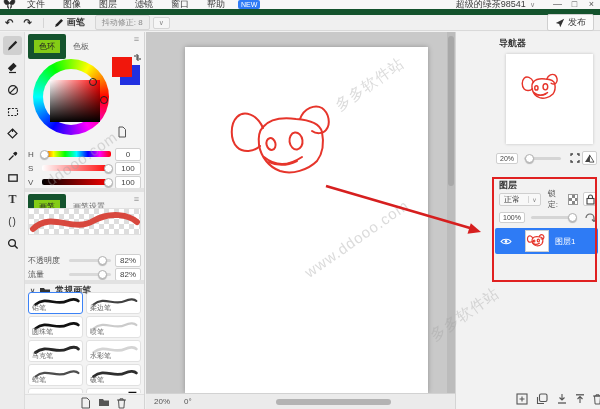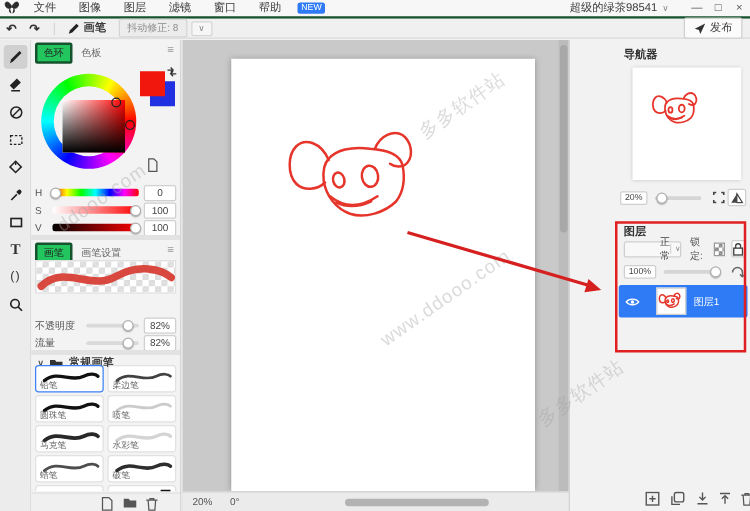--- a/index.html
+++ b/index.html
@@ -4,21 +4,21 @@
 <style>
   * { margin:0; padding:0; box-sizing:border-box; }
   html,body { background:#888; }
   .app {
     position:relative; width:600px; height:409px; overflow:hidden;
     font-family:"Liberation Sans", sans-serif; font-size:9px; color:#3c3c3c;
     background:#f1f1f1; user-select:none;
   }
   
   .menubar { position:absolute; left:0; top:0; right:0; height:15px; background:#f7f7f7;
-    border-bottom:2px solid #14532d; display:flex; align-items:center; z-index:5;}
+    border-bottom:6px solid #14532d; display:flex; align-items:center; z-index:5;}
   .menu-item { padding:0 9px; line-height:15px; cursor:default; }
   .logo { width:18px; text-align:center; }
   .badge-new { background:#2f7bf5; color:#fff; font-size:7px; border-radius:2px; padding:1px 3px; margin-left:4px;}
   .update-text { margin-left:4px; color:#444;margin-top:36px; }
   .mb-right { margin-left:auto; display:flex; align-items:center; }
   .user-name { margin-right:4px; }
   .caret { font-size:7px; color:#888; margin-right:14px;}
   .winbtn { width:17px; text-align:center; font-size:9px; color:#555; line-height:15px;}
   .toolbar { position:absolute; left:0; top:15px; right:0; height:16px; background:#f0f0f0;
     border-bottom:1px solid #d9d9d9; display:flex; align-items:center; z-index:5;}
@@ -40,21 +40,21 @@
   .tool.sel { background:#d0d0d0; }
   .tool svg { display:block; }
   .tool-t { font-family:"Liberation Serif", serif; font-size:12px; font-weight:bold;}
   .tool-p { font-size:10px; letter-spacing:1px; color:#333;}
   
   .leftpanel { position:absolute; left:25px; top:32px; bottom:0; width:120px; background:#f3f3f3;
     border-right:1px solid #d4d4d4;}
   .band { position:absolute; left:0; right:0; height:4px; background:#e2e2e2;}
   .tabs { position:absolute; left:3px; display:flex; gap:2px; align-items:center;}
   .tab { padding:1px 5px; font-size:8px; border-radius:2px; color:#666;}
-  .tab.on { background:#22c55e; border:2px solid #14532d; color:#222;}
+  .tab.on { background:#84cc16; border:6px solid #14532d; color:#222;}
   .panel-menu { position:absolute; right:5px; font-size:9px; color:#999;}
   
   .wheel { position:absolute; left:8px; top:27px; width:76px; height:76px; border-radius:50%;
     background:conic-gradient(from 90deg,#f00,#f0f,#00f,#0ff,#0f0,#ff0,#f00);}
   .wheel-hole { position:absolute; left:18px; top:37px; width:56px; height:56px; border-radius:50%;
     background:#f3f3f3;}
   .sv-square { position:absolute; left:25px; top:48px; width:50px; height:42px;
     background-image:linear-gradient(to top,#000,rgba(0,0,0,0)), linear-gradient(to right,#fff,#f00);}
   .marker { position:absolute; width:8px; height:8px; border:1.5px solid #222; border-radius:50%;}
   .swatch { position:absolute; width:20px; height:20px; }
@@ -103,21 +103,21 @@
   .nav-thumb { position:absolute; left:50px; top:22px; width:87px; height:90px; background:#fff;
     box-shadow:0 0 3px rgba(0,0,0,.2);}
   .nav-ctrl { position:absolute; left:40px; right:3px; top:118px; height:16px; display:flex; align-items:center;}
   .pct-badge { background:#fff; border:1px solid #cfcfcf; border-radius:2px; font-size:7px; padding:1px 3px; color:#444;}
   .nav-slider { position:relative; flex:1; height:3px; background:#d5d5d5; border-radius:2px; margin:0 6px;}
   .icon-btn { width:15px; height:14px; display:flex; align-items:center; justify-content:center;}
   .icon-btn.boxed { background:#fff; border:1px solid #cfcfcf; border-radius:2px;}
   .blend-row { position:absolute; left:43px; right:3px; top:160px; height:14px; display:flex; align-items:center;}
   .blend-box { width:46px; height:13px; background:#f8f8f8; border:1px solid #cfcfcf; border-radius:2px;
     display:flex; align-items:center; font-size:8px;}
-  .blend-box .bl { flex:1; padding-left:4px;margin-left:24px;}
+  .blend-box .bl { flex:1; padding-left:4px;}
   .blend-box .bc { border-left:1px solid #d5d5d5; font-size:6px; color:#888; padding:0 3px;}
   .lock-label { margin-left:7px; font-size:8px; color:#555;}
   .checker-sm { width:11px; height:11px; border:1px solid #999; margin-left:4px;
     background-image:linear-gradient(45deg,#888 25%,transparent 25%,transparent 75%,#888 75%),
                      linear-gradient(45deg,#888 25%,transparent 25%,transparent 75%,#888 75%);
     background-size:6px 6px; background-position:0 0,3px 3px; background-color:#fff;}
   .op-row { position:absolute; left:43px; right:3px; top:178px; height:14px; display:flex; align-items:center;}
   .op-slider { position:relative; flex:1; height:3px; background:#d5d5d5; border-radius:2px; margin:0 6px;}
   .layer-row { position:absolute; left:39px; width:103px; height:26px; display:flex; align-items:center; border-radius:2px;}
   .layer-row.sel { background:#2e7bf5; color:#fff;}

